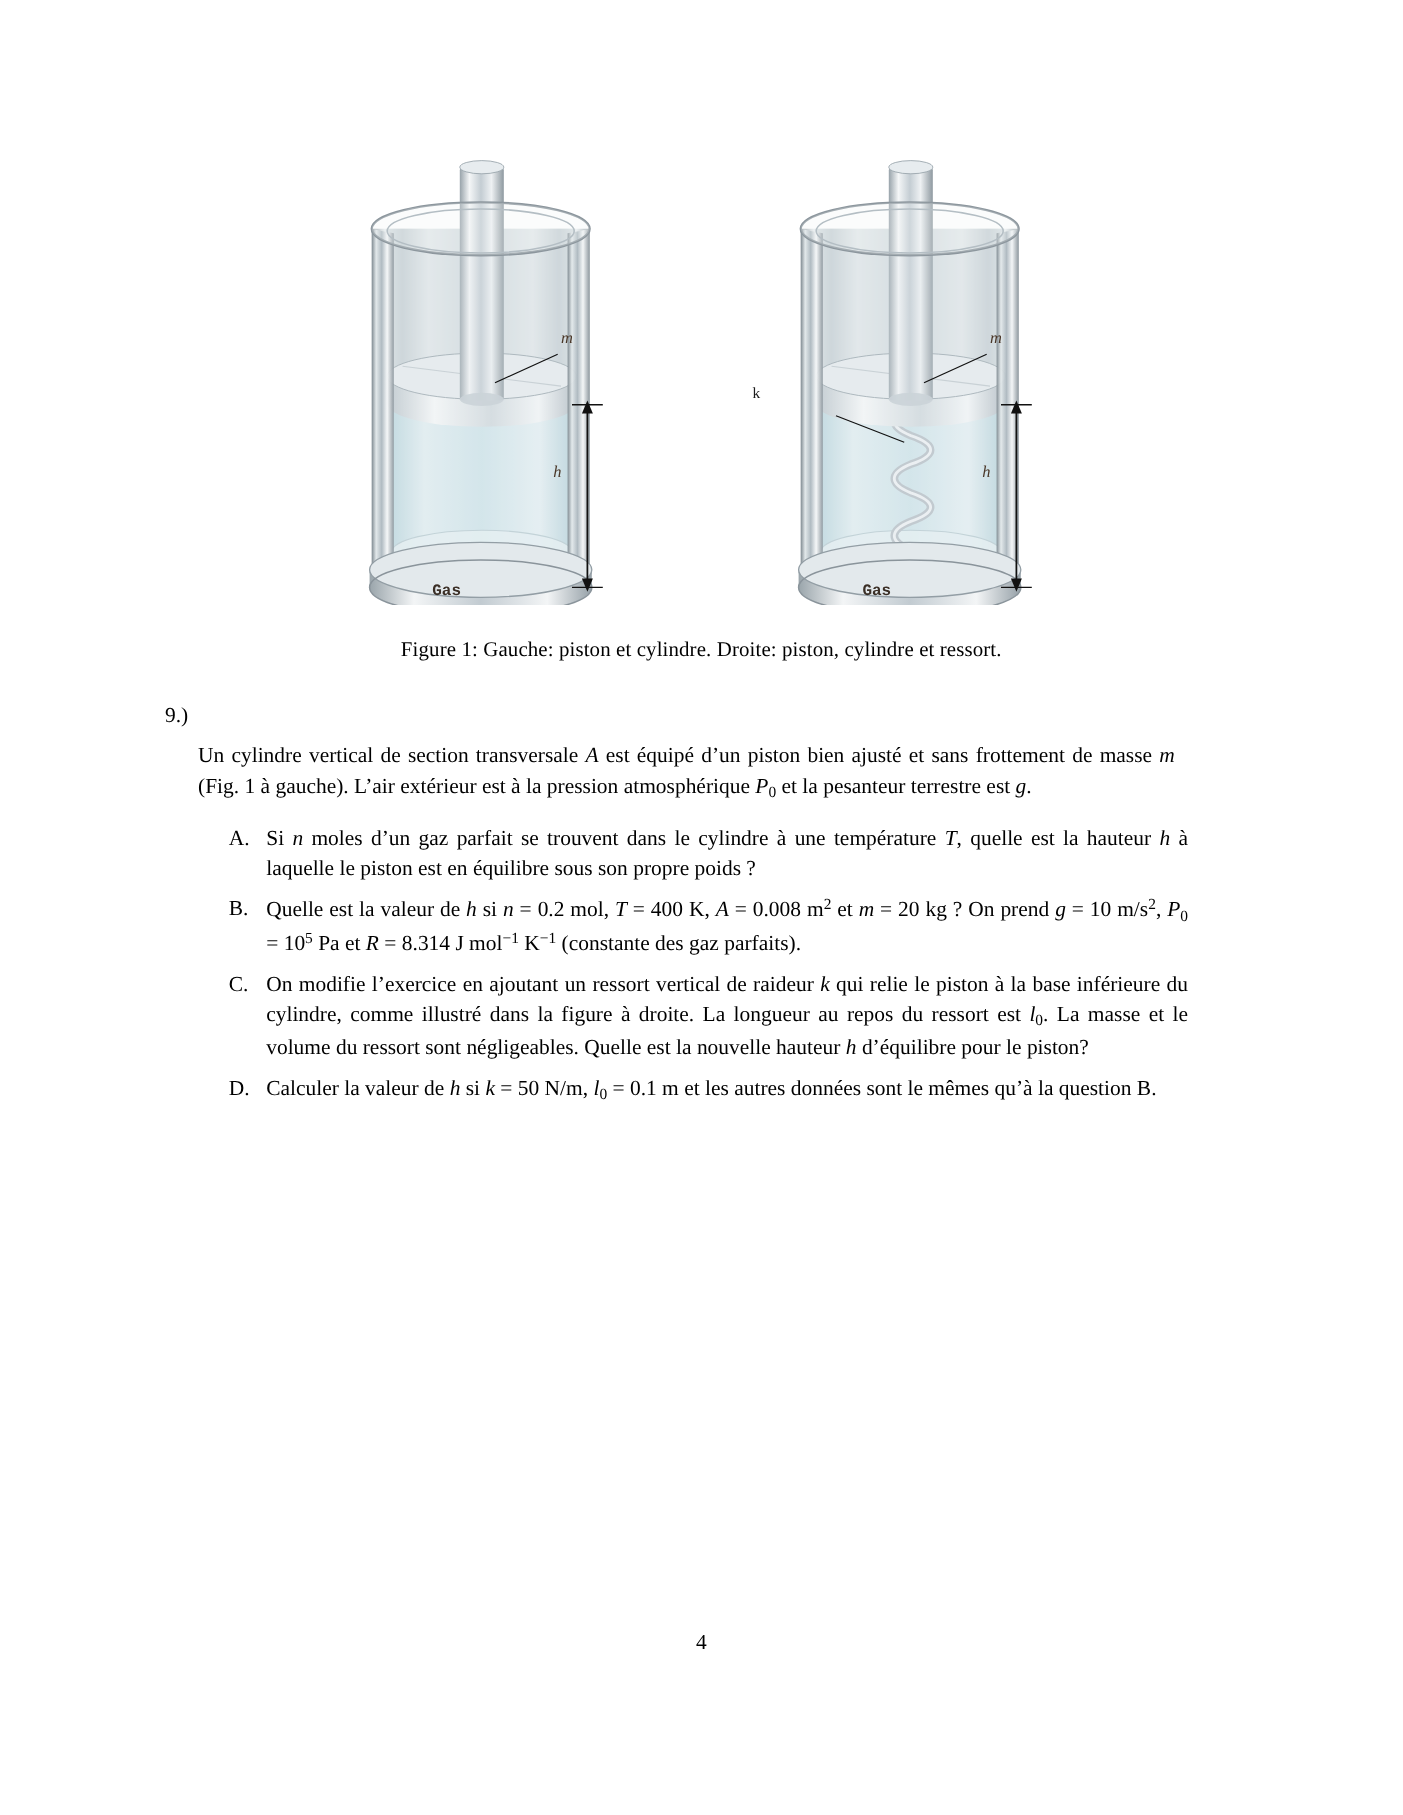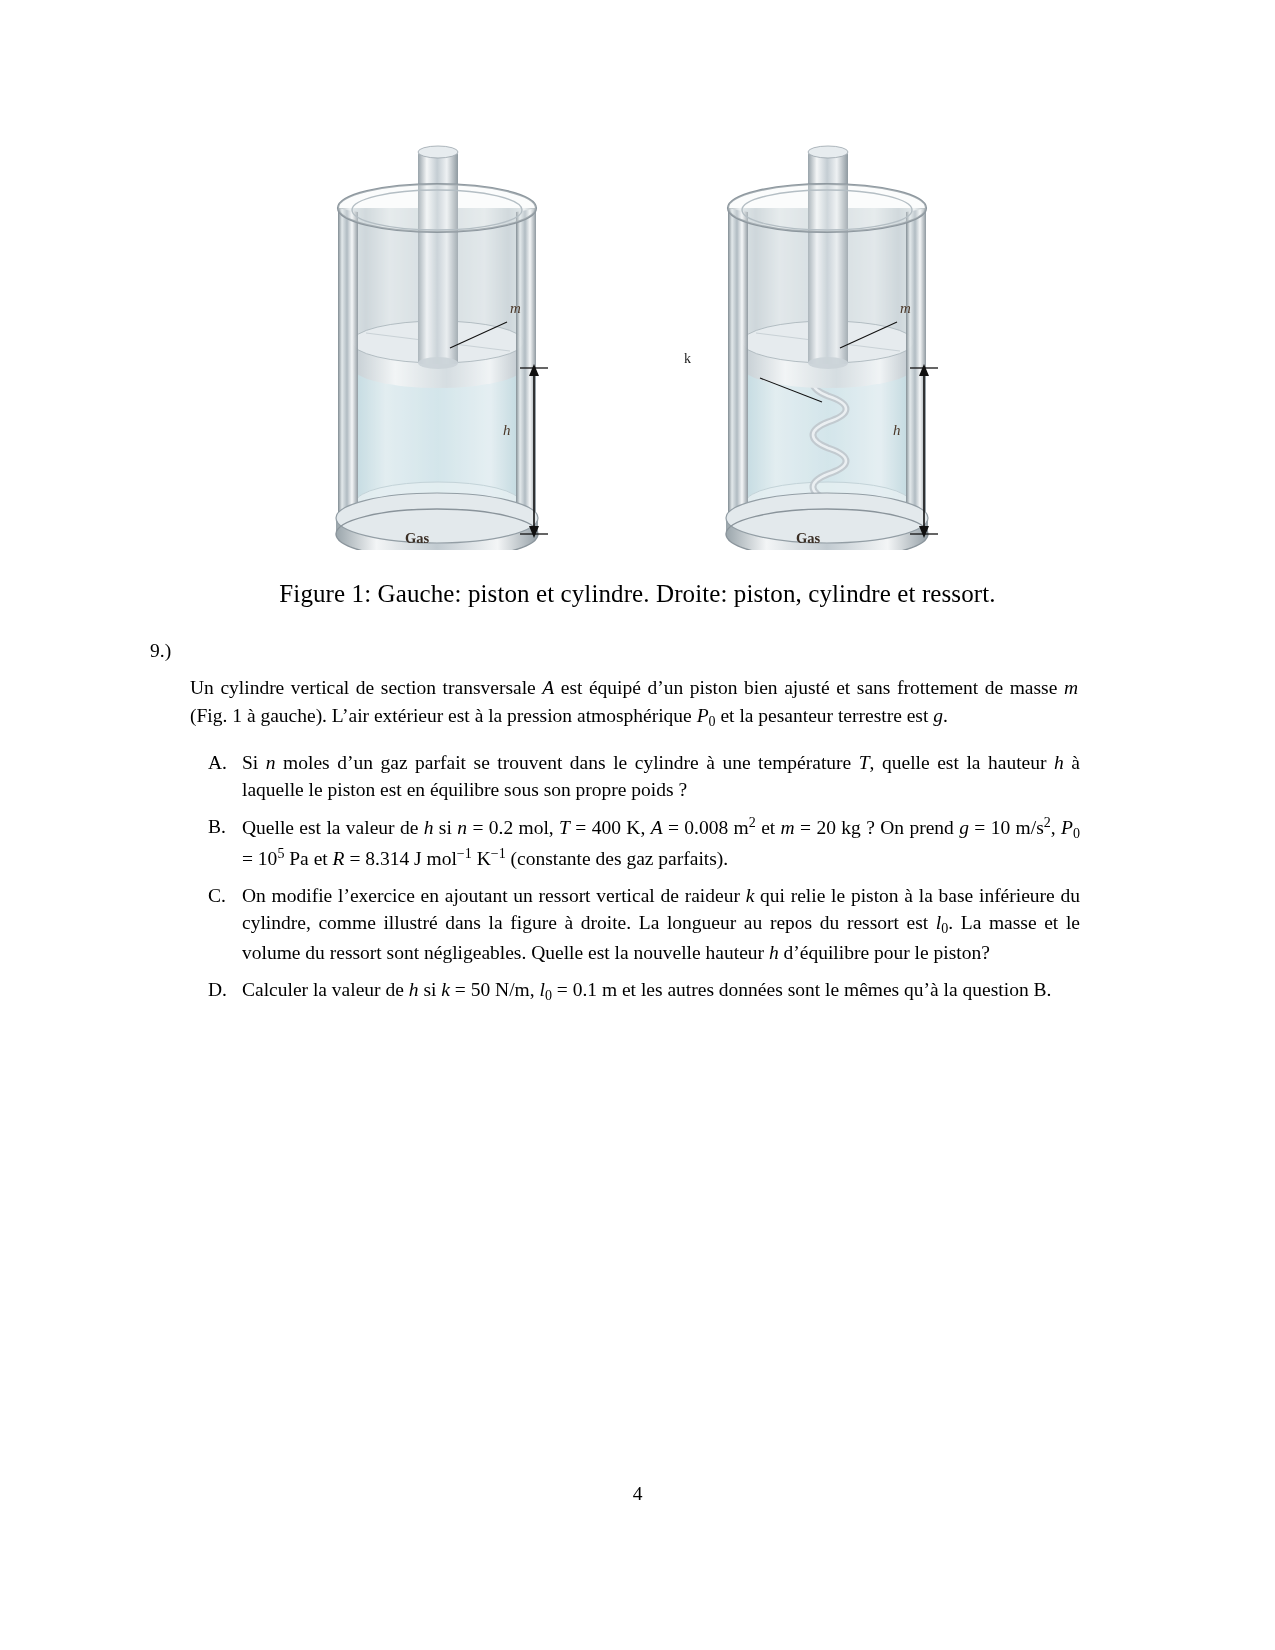--- a/index.html
+++ b/index.html
@@ -37,21 +37,21 @@
   }
   .cyl.left  { left: 322px; top: 10px; }
   .cyl.right { left: 712px; top: 10px; }
 
   .figure-caption {
     position: absolute;
     left: 0;
     top: 580px;
     width: 1275px;
     text-align: center;
-    font-size: 25px;
+    font-size: 19px;
     font-family: "Liberation Serif", serif;
     color: #000;
     letter-spacing: 0.1px;
   }
 
   
   .body-wrap {
     position: absolute;
     left: 150px;
     top: 640px;
@@ -67,21 +67,21 @@
     width: 42px;
     flex: 0 0 42px;
     font-family: "Liberation Serif", serif;
   }
   .ex-title {
     font-weight: bold;
     font-family: "Liberation Serif", serif;
     letter-spacing: 0.1px;
   }
   .intro {
-    margin-left: 40px;
+    margin-left: 30px;
     width: 888px;
     font-size: 19.5px;
     line-height: 1.42;
     text-align: justify;
     text-justify: inter-word;
     hyphens: none;
   }
   .items {
     margin-left: 58px;
     margin-top: 17px;
@@ -124,25 +124,24 @@
   .fig-label {
     position: absolute;
     font-family: "Liberation Serif", serif;
     font-style: italic;
     font-size: 15px;
     color: #4a3728;
   }
   .fig-label.plain { font-style: normal; color: #1a1a1a; font-size: 14px; }
   .gas-label {
     position: absolute;
-    font-family: Liberation Serif, serif;
+    font-family: Liberation Mono, monospace;
     font-weight: bold;
     font-size: 14.5px;
     color: #3b2f26;
-    margin-left: 12px;
   }
 </style>
 </head>
 <body>
 
 <div class="page">
 
   <div class="figure-block">
 
     <svg class="cyl left" viewBox="0 0 230 420" width="230" height="420">

